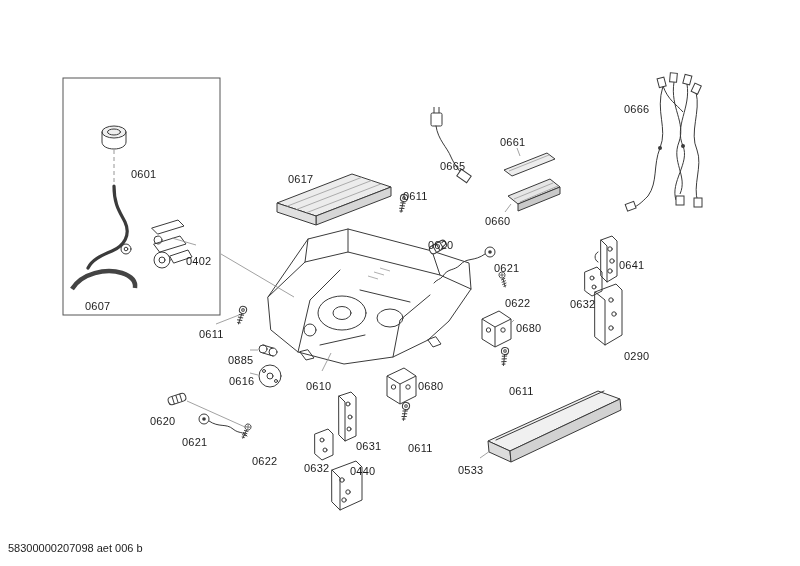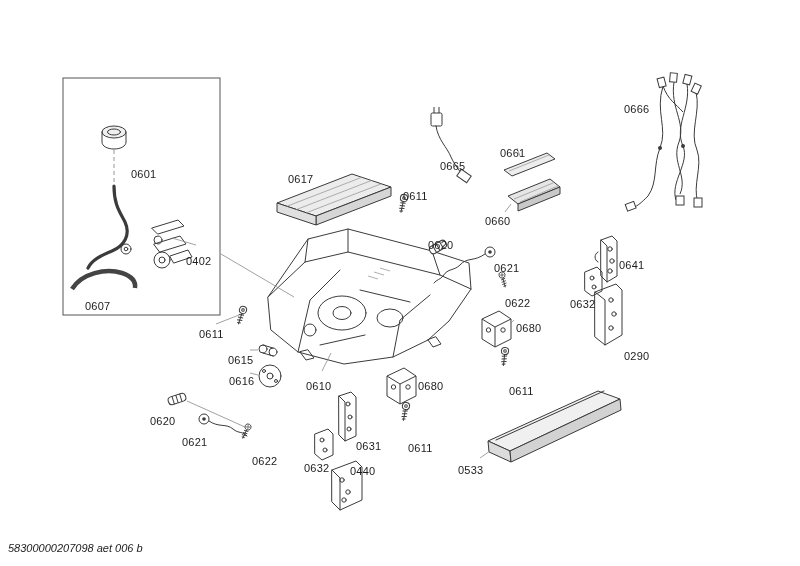--- a/index.html
+++ b/index.html
@@ -1,20 +1,20 @@
 <!DOCTYPE html>
 <html><head>
 <meta charset="utf-8">
 <style>
   html,body{margin:0;padding:0;background:#ffffff;}
   #page{position:relative;width:800px;height:566px;background:#ffffff;overflow:hidden;
         font-family:"Liberation Sans",sans-serif;}
   #drawing{position:absolute;left:0;top:0;}
   .lbl{position:absolute;font-size:11px;color:#1c1c1c;letter-spacing:.2px;white-space:nowrap;margin-top:8px;}
-  .footer-id{position:absolute;font-size:11px;color:#1c1c1c;font-style:italic;}
+  .footer-id{position:absolute;font-size:11px;color:#1c1c1c;}
   .ln{fill:none;stroke:#3b3b3b;stroke-width:1;stroke-linejoin:round;stroke-linecap:round;}
   .thick{stroke:#444;stroke-width:4.5;}
   .leader{fill:none;stroke:#8a8a8a;stroke-width:.8;}
   .dash{fill:none;stroke:#8a8a8a;stroke-width:.9;stroke-dasharray:4 3;}
   .hatch{stroke:#9a9a9a;stroke-width:.8;fill:none;}
 </style>
 </head>
 <body>
 
 <div id="page">
@@ -233,31 +233,31 @@
       <path class="leader" d="M586,292 L584,289"></path>
     </g>
   </svg>
 
   <div class="lbl" style="left:131px;top:160px">0601</div>
   <div class="lbl" style="left:186px;top:247px">0402</div>
   <div class="lbl" style="left:85px;top:292px">0607</div>
   <div class="lbl" style="left:288px;top:165px">0617</div>
   <div class="lbl" style="left:403px;top:182px">0611</div>
   <div class="lbl" style="left:440px;top:152px">0665</div>
-  <div class="lbl" style="left:500px;top:139px">0661</div>
+  <div class="lbl" style="left:500px;top:128px">0661</div>
   <div class="lbl" style="left:485px;top:207px">0660</div>
   <div class="lbl" style="left:428px;top:231px">0620</div>
   <div class="lbl" style="left:494px;top:254px">0621</div>
   <div class="lbl" style="left:505px;top:289px">0622</div>
   <div class="lbl" style="left:619px;top:251px">0641</div>
   <div class="lbl" style="left:570px;top:290px">0632</div>
   <div class="lbl" style="left:516px;top:314px">0680</div>
   <div class="lbl" style="left:624px;top:342px">0290</div>
   <div class="lbl" style="left:199px;top:320px">0611</div>
-  <div class="lbl" style="left:228px;top:346px">0615</div>
+  <div class="lbl" style="left:228px;top:346px">0885</div>
   <div class="lbl" style="left:229px;top:367px">0616</div>
   <div class="lbl" style="left:306px;top:372px">0610</div>
   <div class="lbl" style="left:418px;top:372px">0680</div>
   <div class="lbl" style="left:509px;top:377px">0611</div>
   <div class="lbl" style="left:150px;top:407px">0620</div>
   <div class="lbl" style="left:182px;top:428px">0621</div>
   <div class="lbl" style="left:252px;top:447px">0622</div>
   <div class="lbl" style="left:356px;top:432px">0631</div>
   <div class="lbl" style="left:408px;top:434px">0611</div>
   <div class="lbl" style="left:304px;top:454px">0632</div>

